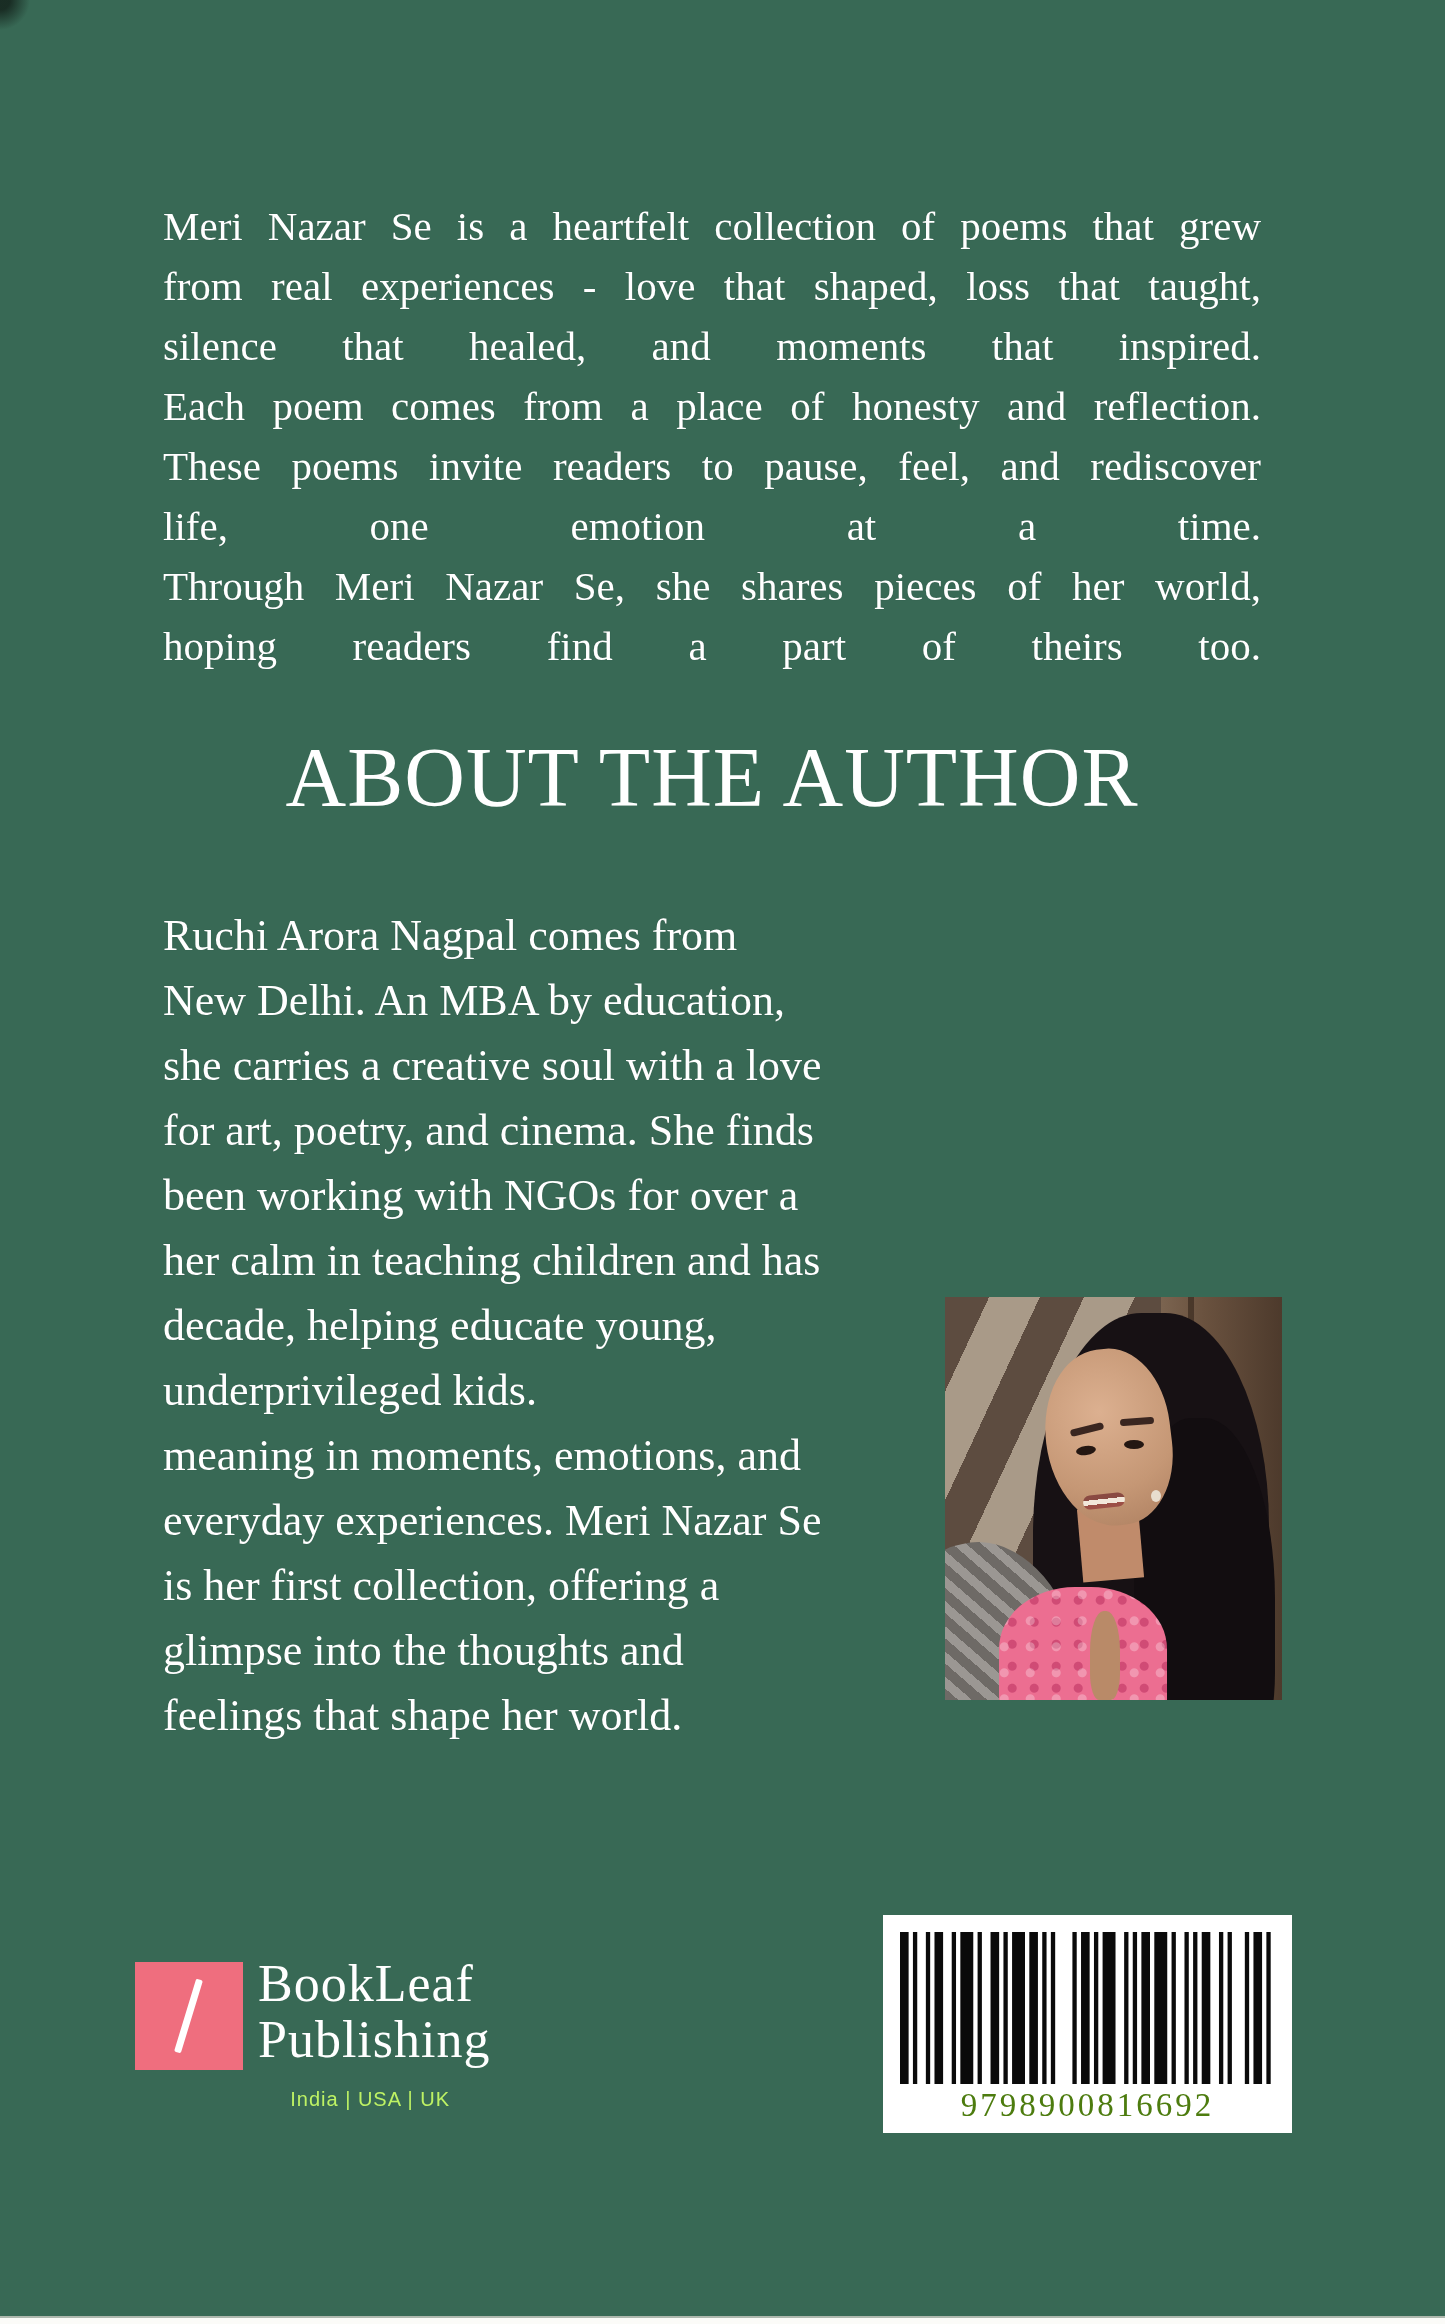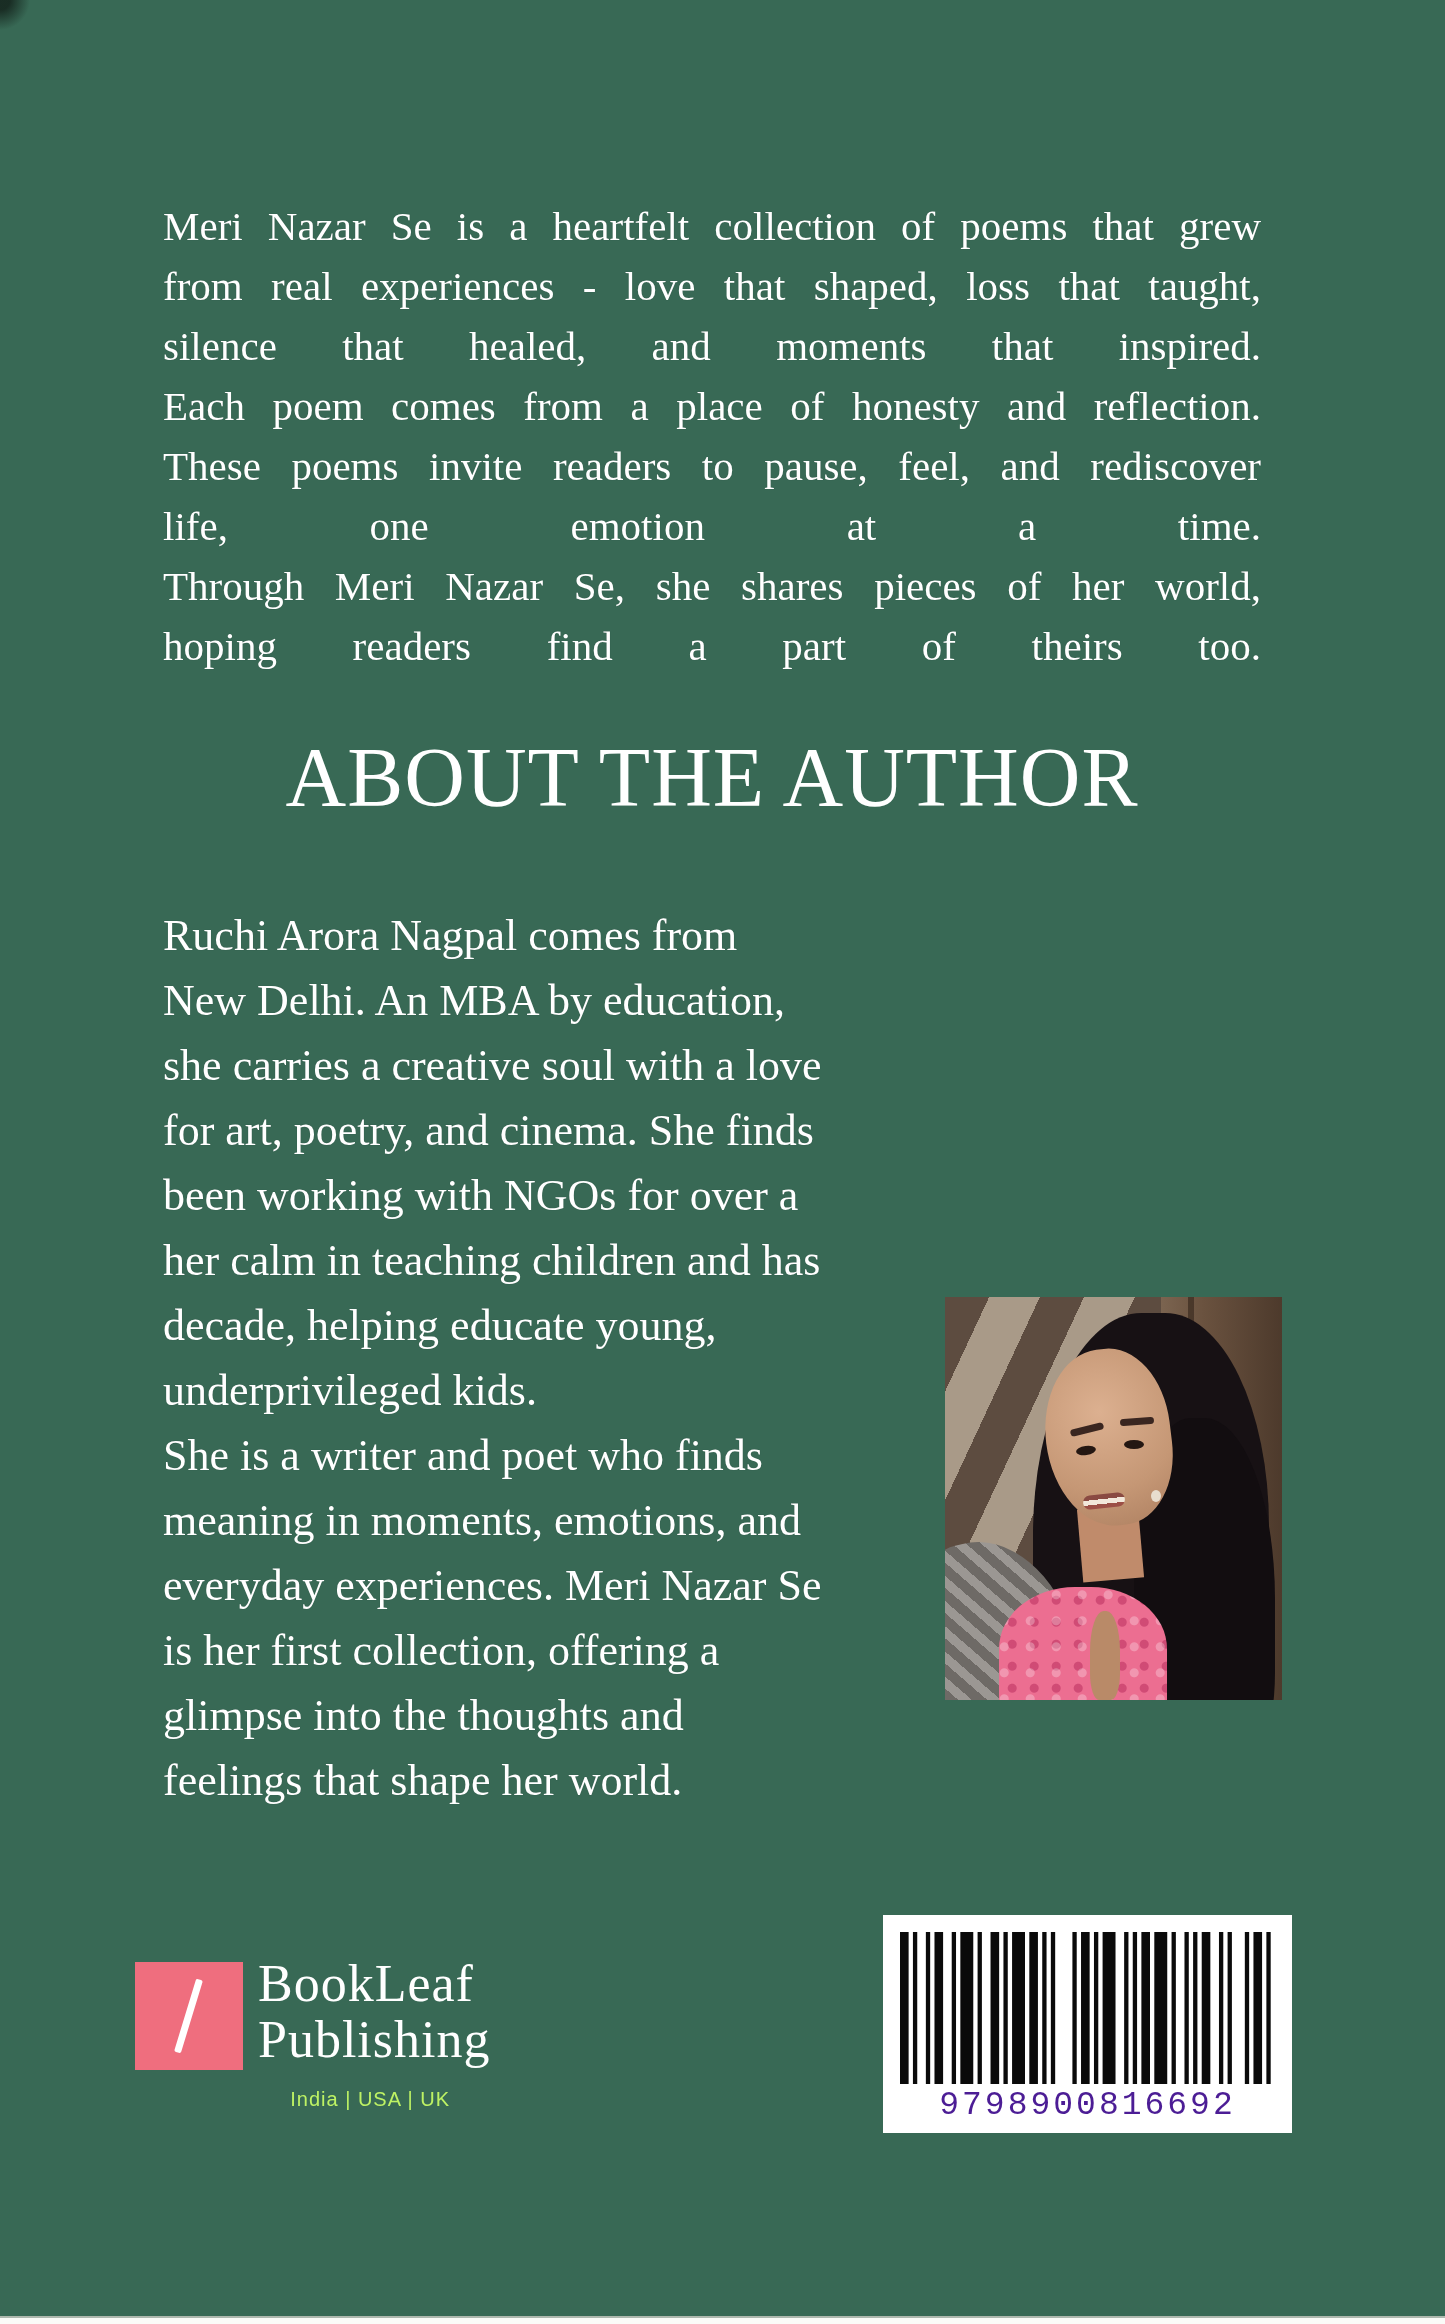--- a/index.html
+++ b/index.html
@@ -116,21 +116,21 @@
     font-size:20px;color:#bef264;letter-spacing:1px;white-space:nowrap;text-align:right;
   }
   
   #barcode{
     position:absolute;left:883px;top:1915px;width:409px;height:218px;
     background:#ffffff;
   }
   #barcode svg{position:absolute;left:17px;top:17px;}
   #isbn{
     position:absolute;left:0;right:0;top:172px;text-align:center;
-    color:#4c1d95;font-family:Liberation Mono, monospace;
+    color:#4d7c0f;font-family:Liberation Serif, serif;
     font-size:33px;letter-spacing:3px;
   }
   
   #page-edge-line{position:absolute;left:0;bottom:6px;width:100%;height:2px;background:#aeb8ae;}
   #page-edge{position:absolute;left:0;bottom:0;width:100%;height:6px;background:#fbfbf8;}
 </style>
 </head>
 <body>
 
 <div id="cover">
@@ -152,21 +152,20 @@
 
   <div id="bio">
       <div class="bline">Ruchi Arora Nagpal comes from</div>
       <div class="bline">New Delhi. An MBA by education,</div>
       <div class="bline">she carries a creative soul with a love</div>
       <div class="bline">for art, poetry, and cinema. She finds</div>
       <div class="bline">been working with NGOs for over a</div>
       <div class="bline">her calm in teaching children and has</div>
       <div class="bline">decade, helping educate young,</div>
       <div class="bline">underprivileged kids.</div>
-      <div class="bline">She is a writer and poet who finds</div>
       <div class="bline">meaning in moments, emotions, and</div>
       <div class="bline">everyday experiences. Meri Nazar Se</div>
       <div class="bline">is her first collection, offering a</div>
       <div class="bline">glimpse into the thoughts and</div>
       <div class="bline">feelings that shape her world.</div>
     </div>
 
   <div id="photo">
     <div class="wood"></div>
     <div class="wood-seam"></div>

